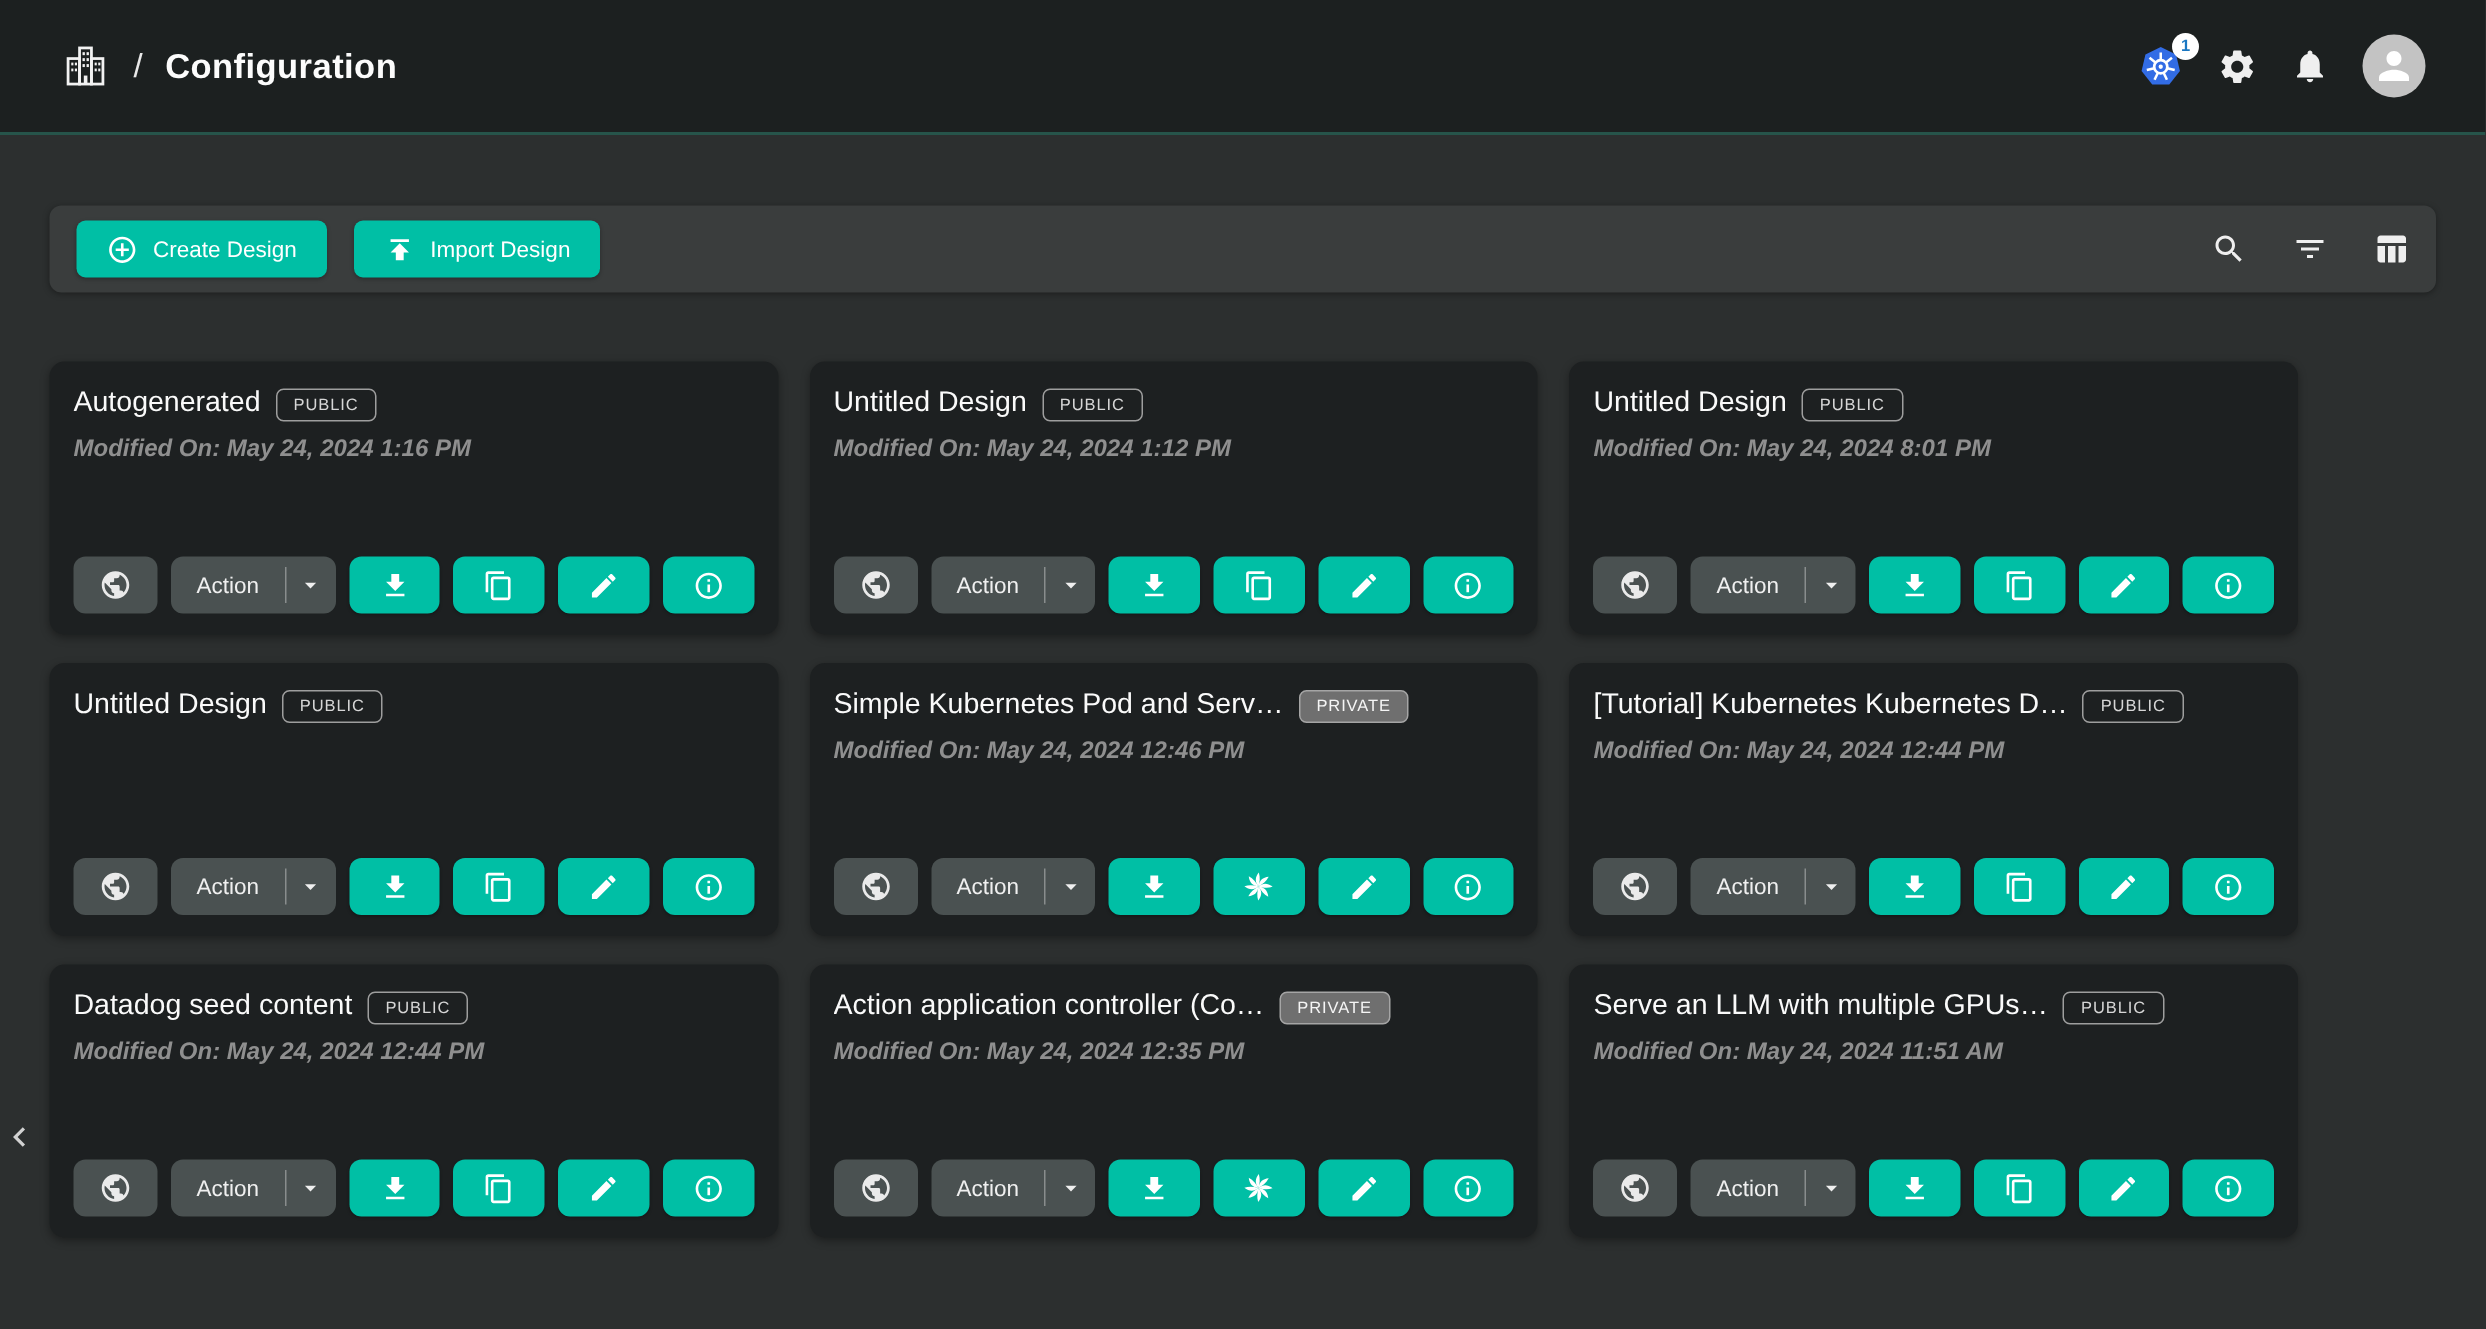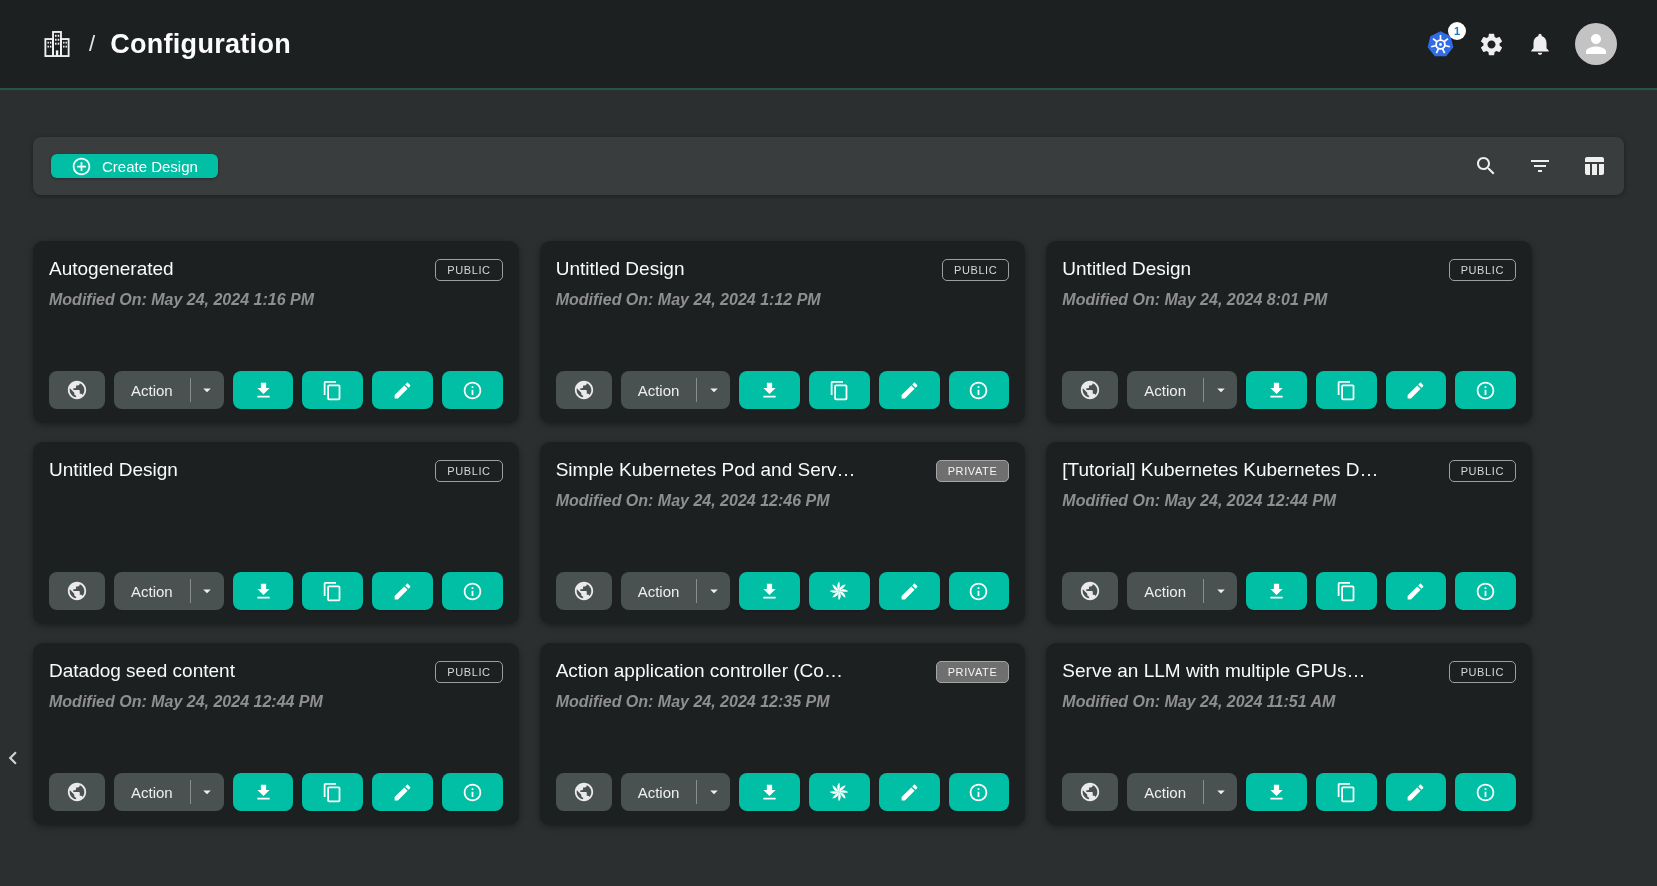--- a/index.html
+++ b/index.html
@@ -10,21 +10,21 @@
     font-family:"Liberation Sans", sans-serif;
   }
   
   .app-header {
     height:90px; background:var(--header-bg,#1C2020);
     border-bottom:2px solid #26544A;
     display:flex; align-items:center; padding:0 40px;
   }
   .brand { display:flex; align-items:center; gap:15px; color:#f2f2f2; }
   .breadcrumb-sep { font-size:22px; color:#e9e9e9; font-weight:400; }
-  .page-title { font-size:27px; font-weight:bold; color:#fcfcfc; letter-spacing:.3px; }
+  .page-title { font-size:23px; font-weight:bold; color:#fcfcfc; letter-spacing:.3px; }
   .header-right { margin-left:auto; display:flex; align-items:center; gap:22px; }
   .icon-btn { background:none; border:none; padding:0; cursor:pointer; color:#efefef; display:flex; align-items:center; }
   .k8s-wrap { position:relative; display:flex; }
   .k8s-badge {
     position:absolute; top:-7px; right:-10px; width:18px; height:18px; border-radius:50%;
     background:#ffffff; color:#1a77c2; font-size:11px; font-weight:bold;
     display:flex; align-items:center; justify-content:center;
   }
   .avatar {
     width:42px; height:42px; border-radius:50%; background:#c3c3c3;
@@ -33,35 +33,35 @@
   }
   
   .toolbar {
     margin:47px 33px 0; height:58px; background:var(--toolbar-bg,#3A3D3D);
     border-radius:8px; display:flex; align-items:center; padding:0 18px; gap:18px;
     box-shadow:0 1px 4px rgba(0,0,0,.35);
   }
   .btn-teal {
     display:inline-flex; align-items:center; gap:10px;
     background:var(--accent,#00BFA5); color:#fff; border:none; border-radius:6px;
-    height:24px; padding:0 20px; font-size:15px; font-family:inherit; cursor:pointer;
+    height:38px; padding:0 20px; font-size:15px; font-family:inherit; cursor:pointer;
     box-shadow:0 1px 3px rgba(0,0,0,.3);
   }
   .toolbar-right { margin-left:auto; display:flex; align-items:center; gap:30px; color:#e8e8e8; }
   
   .grid {
     margin:46px 0 0 33px; width:1499px;
     display:grid; grid-template-columns:repeat(3,1fr); column-gap:21px; row-gap:19px;
   }
   .card {
     background:var(--card-bg,#1D2021); border-radius:10px; height:182px;
     padding:16px 16px 14px; display:flex; flex-direction:column;
     box-shadow:0 2px 6px rgba(0,0,0,.35);
   }
-  .card-head { display:flex; justify-content:space-between; align-items:flex-start; }
+  .card-head { display:flex; align-items:flex-start; }
   .card-title {
     font-size:19px; font-weight:500; color:#fafafa; line-height:1.3;
     white-space:nowrap; overflow:hidden; margin-right:10px;
   }
   .badge {
     font-size:11px; letter-spacing:.6px; padding:4px 11px; border-radius:5px;
     flex:none; margin-top:2px; font-weight:400;
   }
   .badge--outlined { border:1.5px solid #9e9e9e; color:#d6d6d6; background:transparent; }
   .badge--filled   { border:1.5px solid #a5a5a5; color:#f5f5f5; background:#6f6f6f; }
@@ -156,20 +156,26 @@
 </header>
 
 <div class="toolbar">
   <button class="btn-teal">
     <svg width="21" height="21" viewBox="0 0 24 24" fill="currentColor">
       <path d="M13 7h-2v4H7v2h4v4h2v-4h4v-2h-4V7zm-1-5C6.48 2 2 6.48 2 12s4.48 10 10 10 10-4.48 10-10S17.52 2 12 2zm0 18c-4.41 0-8-3.59-8-8s3.59-8 8-8 8 3.59 8 8-3.59 8-8 8z"></path>
     </svg>
     <span>Create Design</span>
   </button>
 
+  <button class="btn-teal">
+    <svg width="21" height="21" viewBox="0 0 24 24" fill="currentColor">
+      <path d="M5 4v2h14V4H5zm0 10h4v6h6v-6h4l-7-7-7 7z"></path>
+    </svg>
+    <span>Import Design</span>
+  </button>
 
   <div class="toolbar-right">
     <button class="icon-btn">
       <svg width="24" height="24" viewBox="0 0 24 24" fill="currentColor">
         <path d="M15.5 14h-.79l-.28-.27C15.41 12.59 16 11.11 16 9.5 16 5.91 13.09 3 9.5 3S3 5.91 3 9.5 5.91 16 9.5 16c1.61 0 3.09-.59 4.23-1.57l.27.28v.79l5 4.99L20.49 19l-4.99-5zm-6 0C7.01 14 5 11.99 5 9.5S7.01 5 9.5 5 14 7.01 14 9.5 11.99 14 9.5 14z"></path>
       </svg>
     </button>
     <button class="icon-btn">
       <svg width="24" height="24" viewBox="0 0 24 24" fill="currentColor">
         <path d="M10 18h4v-2h-4v2zM3 6v2h18V6H3zm3 7h12v-2H6v2z"></path>

